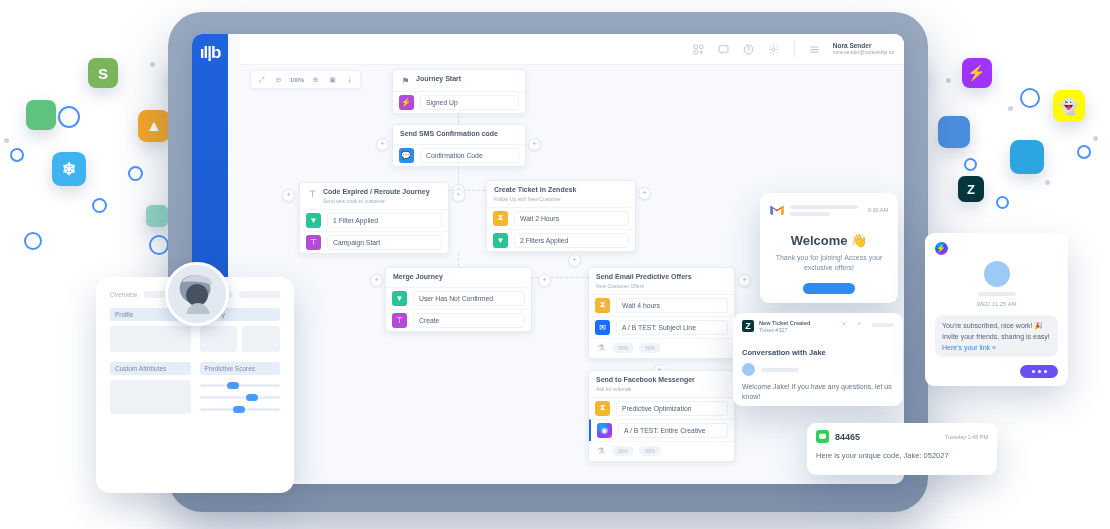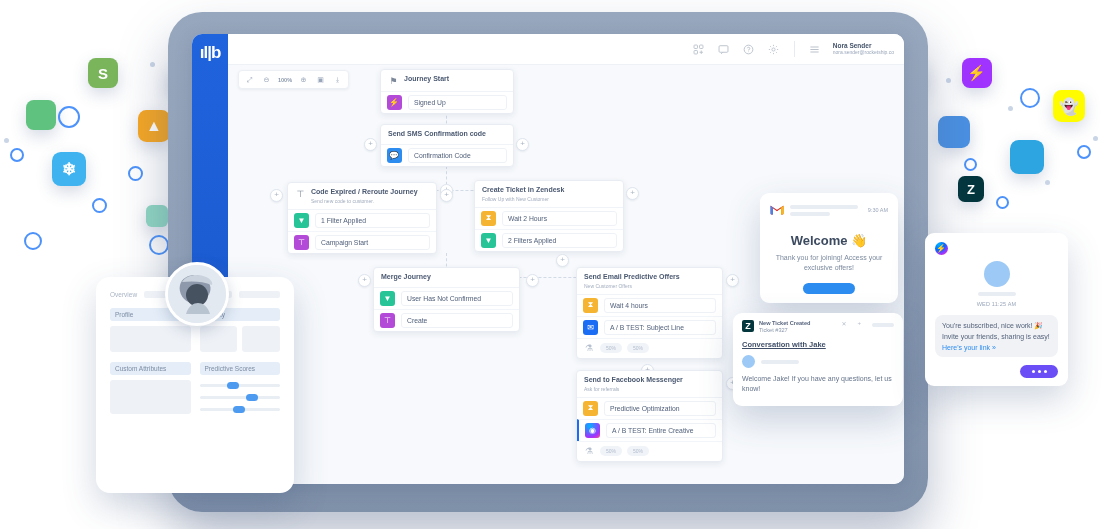--- a/index.html
+++ b/index.html
@@ -21,20 +21,21 @@
     position:absolute;left:168px;top:12px;width:760px;height:500px;
     background:linear-gradient(180deg,#97a7bd 0%,#8e9eb6 55%,#7f90a9 100%);
     border-radius:34px;padding:20px 16px 26px 16px;box-sizing:border-box;
     box-shadow:0 26px 50px rgba(70,90,125,.38);
   }
   #screen{
     position:absolute;left:192px;top:34px;width:712px;height:450px;
     background:#f7f9fc;border-radius:10px;overflow:hidden;
     box-shadow:0 4px 18px rgba(50,70,110,.18);
     display:flex;
+    gap:12px;
   }
   #rail{width:36px;background:linear-gradient(180deg,#1f63dd,#1a56c9);
         flex:0 0 36px;padding-top:10px;box-sizing:border-box;}
   #rail .logo{color:#fff;font-size:17px;font-weight:800;text-align:center;
         letter-spacing:-1px;line-height:1;}
   #content{flex:1;position:relative;background:#f7f9fc;}
 
   
   #topbar{height:30px;background:#fff;display:flex;align-items:center;
           justify-content:flex-end;padding-right:10px;gap:11px;
@@ -93,21 +94,21 @@
   .gm-body{text-align:center;font-size:7px;color:#7c8a9e;line-height:1.45;margin-top:5px;}
   .gm-btn{margin:10px auto 0;width:52px;height:11px;border-radius:7px;background:#2d8cf0;}
 
   #card-zendesk{left:733px;top:313px;width:170px;height:93px;padding:7px 9px;box-sizing:border-box;}
   .zd-top{display:flex;align-items:flex-start;gap:5px;}
   .zd-logo{width:12px;height:12px;background:#03363d;color:#fff;font-size:9px;
            font-weight:800;display:flex;align-items:center;justify-content:center;border-radius:2px;}
   .zd-t1{font-size:5.6px;color:#58667e;font-weight:600;line-height:1.3;}
   .zd-t2{font-size:5.6px;color:#8a97ab;}
   .zd-x{margin-left:auto;font-size:6px;color:#b5bfcd;}
-  .zd-conv{font-size:7.5px;color:#3f4e66;font-weight:700;margin-top:7px;text-decoration:underline;}
+  .zd-conv{font-size:7.5px;color:#3f4e66;font-weight:700;margin-top:15px;}
   .zd-av{display:flex;align-items:center;gap:6px;margin-top:6px;}
   .av-circ{width:13px;height:13px;border-radius:50%;background:#9cc9f5;}
   .zd-msg{font-size:7px;color:#66748b;line-height:1.45;margin-top:6px;}
 
   #card-msgr{left:925px;top:233px;width:143px;height:153px;padding:9px 10px;box-sizing:border-box;}
   .ms-logo{width:13px;height:13px;border-radius:50%;
      background:radial-gradient(circle at 30% 20%,#00b2ff,#006aff 40%,#a033ff 70%,#ff5285);
      display:flex;align-items:center;justify-content:center;color:#fff;font-size:8px;}
   .ms-av{width:26px;height:26px;border-radius:50%;background:#9cc9f5;margin:6px auto 0;}
   .ms-nb{width:38px;height:4px;border-radius:3px;background:#e8ecf3;margin:5px auto 0;}
@@ -435,20 +436,32 @@
       <div class="ms-txt">You're subscribed, nice work! 🎉 Invite your friends, sharing is easy!</div>
       <div class="ms-link">Here's your link »</div>
     </div>
     <div class="ms-send">
         <i></i>
         <i></i>
         <i></i>
       </div>
   </div>
 
+  <div class="card" id="card-sms">
+    <div class="sms-top">
+      <span class="sms-logo">
+        <svg width="9" height="9" viewBox="0 0 16 16" fill="#fff">
+            <rect x="2" y="3" width="12" height="9" rx="2.5"></rect>
+          </svg>
+      </span>
+      <span class="sms-num">84465</span>
+      <span class="sms-time">Tuesday 1:45 PM</span>
+    </div>
+    <div class="sms-body">Here is your unique code, Jake:  052027</div>
+  </div>
 
   <div id="pf-avatar">
     <svg width="58" height="58" viewBox="0 0 58 58">
       <circle cx="29" cy="29" r="29" fill="#e3e9f1"></circle>
       <path d="M12 20c2-8 12-12 20-9s12 9 10 16-10 12-18 11S10 28 12 20z" fill="#8e9aac"></path>
       <circle cx="29" cy="30" r="11" fill="#46525f"></circle>
       <path d="M14 17c4-7 16-9 24-5 5 2 7 6 6 8-9-4-21-4-30-3z" fill="#c9d2dd"></path>
       <path d="M18 49c2-8 8-11 12-11s10 3 12 11z" fill="#b9c4d1"></path>
     </svg>
   </div>

